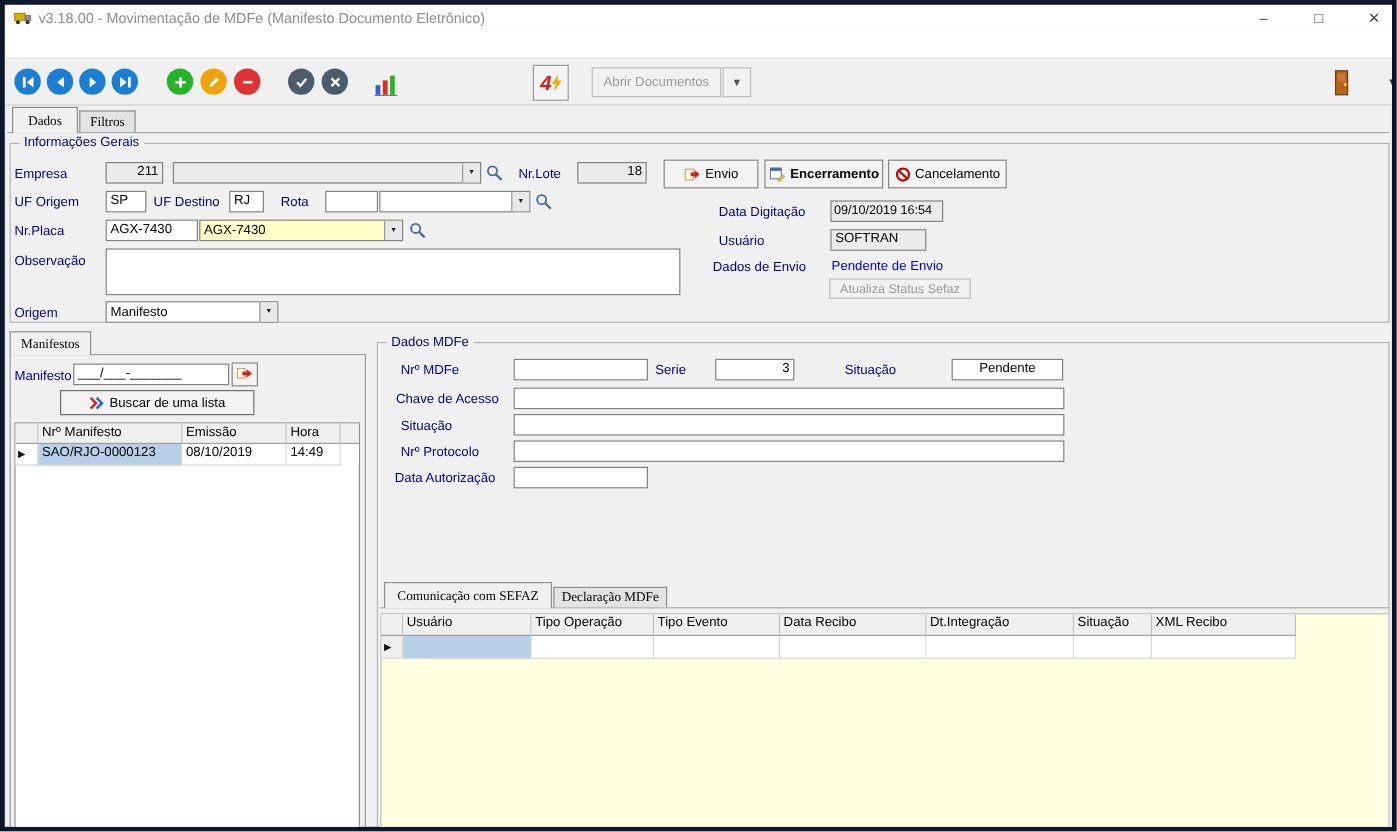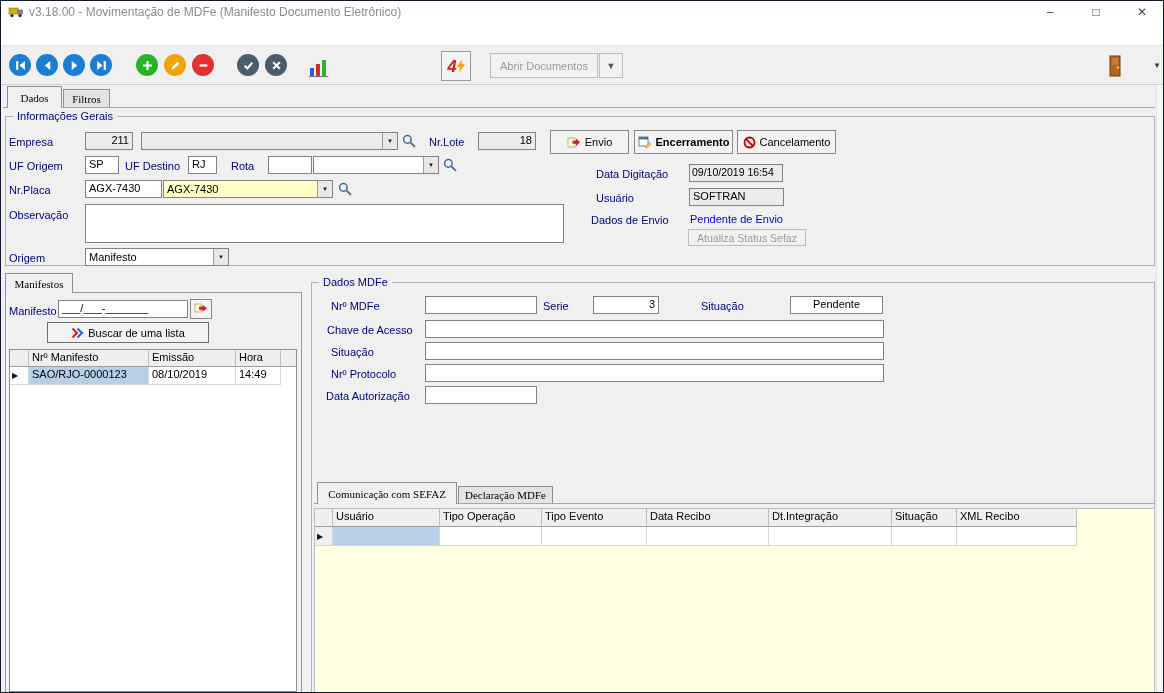--- a/index.html
+++ b/index.html
@@ -1,18 +1,18 @@
 <!DOCTYPE html>
 <html><head>
 <meta charset="utf-8">
 <style>
   *{margin:0;padding:0;box-sizing:border-box;}
   html,body{width:1164px;height:693px;overflow:hidden;}
   body{background:#f0f0f0;font-family:"Liberation Sans",sans-serif;font-size:11px;color:#000;}
-  #app{position:relative;width:1164px;height:693px;background:#f0f0f0;border:1px solid #0f172a;overflow:hidden;}
+  #app{position:relative;width:1164px;height:693px;background:#f0f0f0;border:4px solid #0f172a;overflow:hidden;}
   .abs{position:absolute;}
   .lbl{position:absolute;color:#000080;white-space:nowrap;font-size:11px;line-height:14px;}
   .r{text-align:left;}
   .field{position:absolute;height:18px;background:#fff;border:1px solid #828282;font-size:11px;line-height:15px;padding:0 3px;white-space:nowrap;overflow:hidden;}
   .gray{background:#ebebeb !important;}
   .yellowbg{background:#ffffc8 !important;}
   .ralign{text-align:right;}
   .center{text-align:center;}
   .combo{position:absolute;height:18px;background:#fff;border:1px solid #828282;}
   .cval{position:absolute;left:3px;top:1px;right:17px;line-height:14px;white-space:nowrap;overflow:hidden;}
@@ -225,21 +225,21 @@
         <span>▼</span>
       </span>
   </div>
   <span class="abs" style="left:337px;top:181px;">
     <svg width="14" height="14" viewBox="0 0 13 13">
         <circle cx="5" cy="5" r="3.5" fill="none" stroke="#4a6a9a" stroke-width="1.4"></circle>
         <line x1="7.8" y1="7.8" x2="12" y2="12" stroke="#4a6a9a" stroke-width="1.8"></line>
       </svg>
   </span>
   <span class="lbl r" style="left:595px;top:190px;width:88px;">Usuário</span>
-  <div class="field gray" style="left:688px;top:187px;width:95px;">SOFTRAN</div>
+  <div class="field gray" style="left:688px;top:187px;width:80px;">SOFTRAN</div>
 
   <span class="lbl r" style="left:8px;top:207px;width:70px;">Observação</span>
   <div class="field" style="left:84px;top:203px;width:479px;height:39px;"></div>
   <span class="lbl r" style="left:590px;top:212px;width:93px;">Dados de Envio</span>
   <span class="abs" style="left:689px;top:212px;color:#0000d4;white-space:nowrap;">Pendente de Envio</span>
   <div class="btn dis" style="left:687px;top:228px;width:118px;height:17px;font-size:10.5px;text-align:right;">
     <span>Atualiza Status Sefaz</span>
   </div>
 
   <span class="lbl r" style="left:8px;top:250px;width:70px;">Origem</span>

